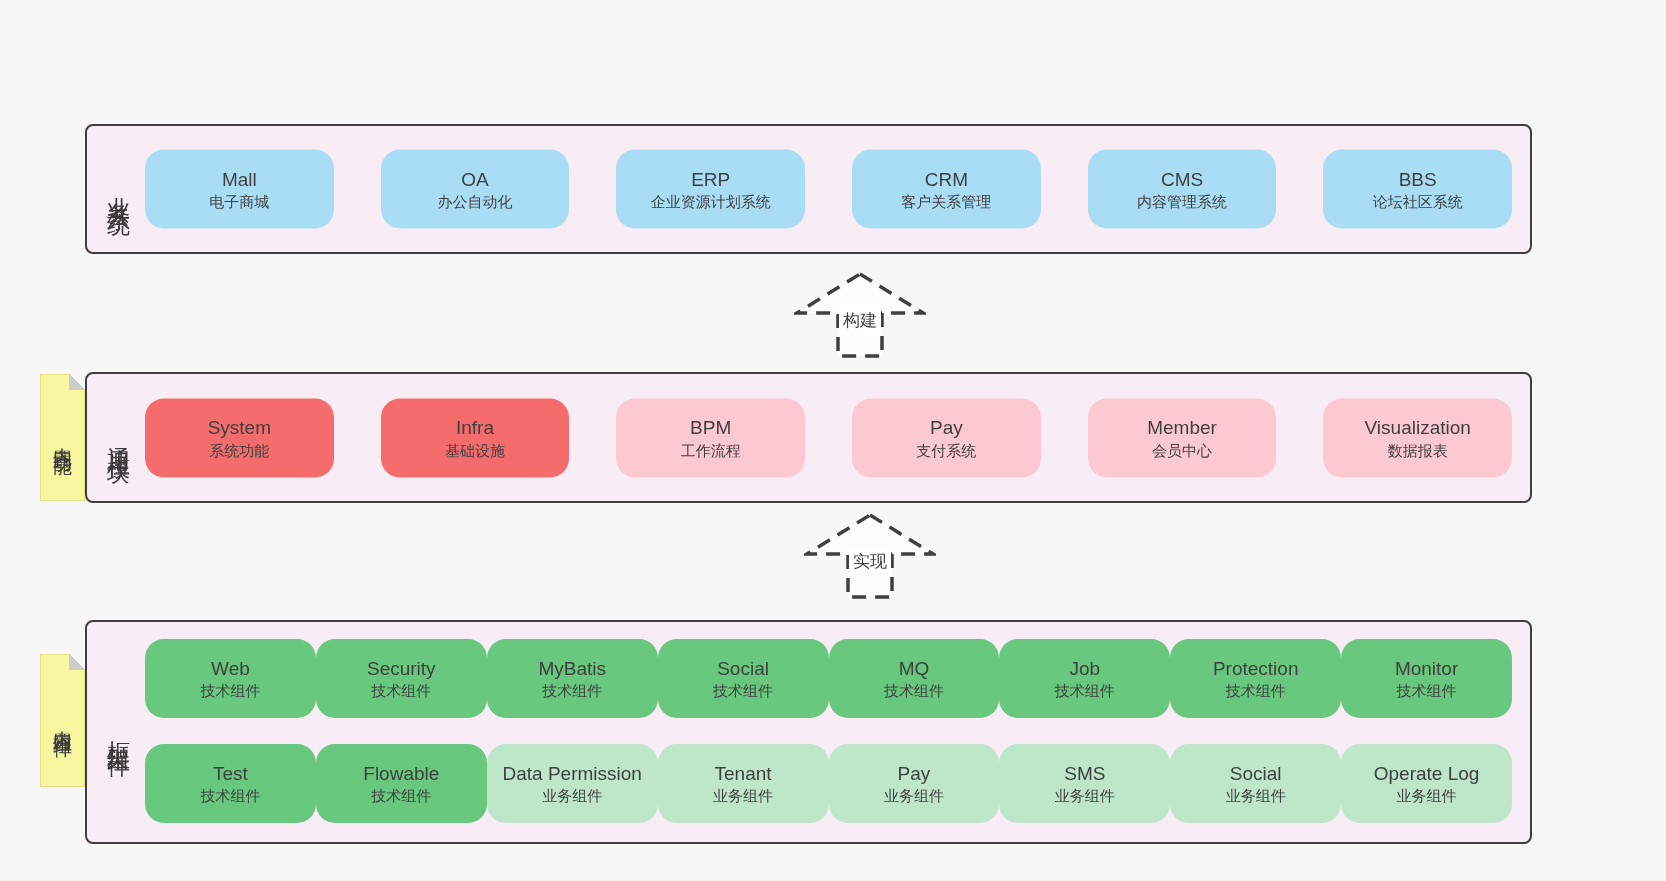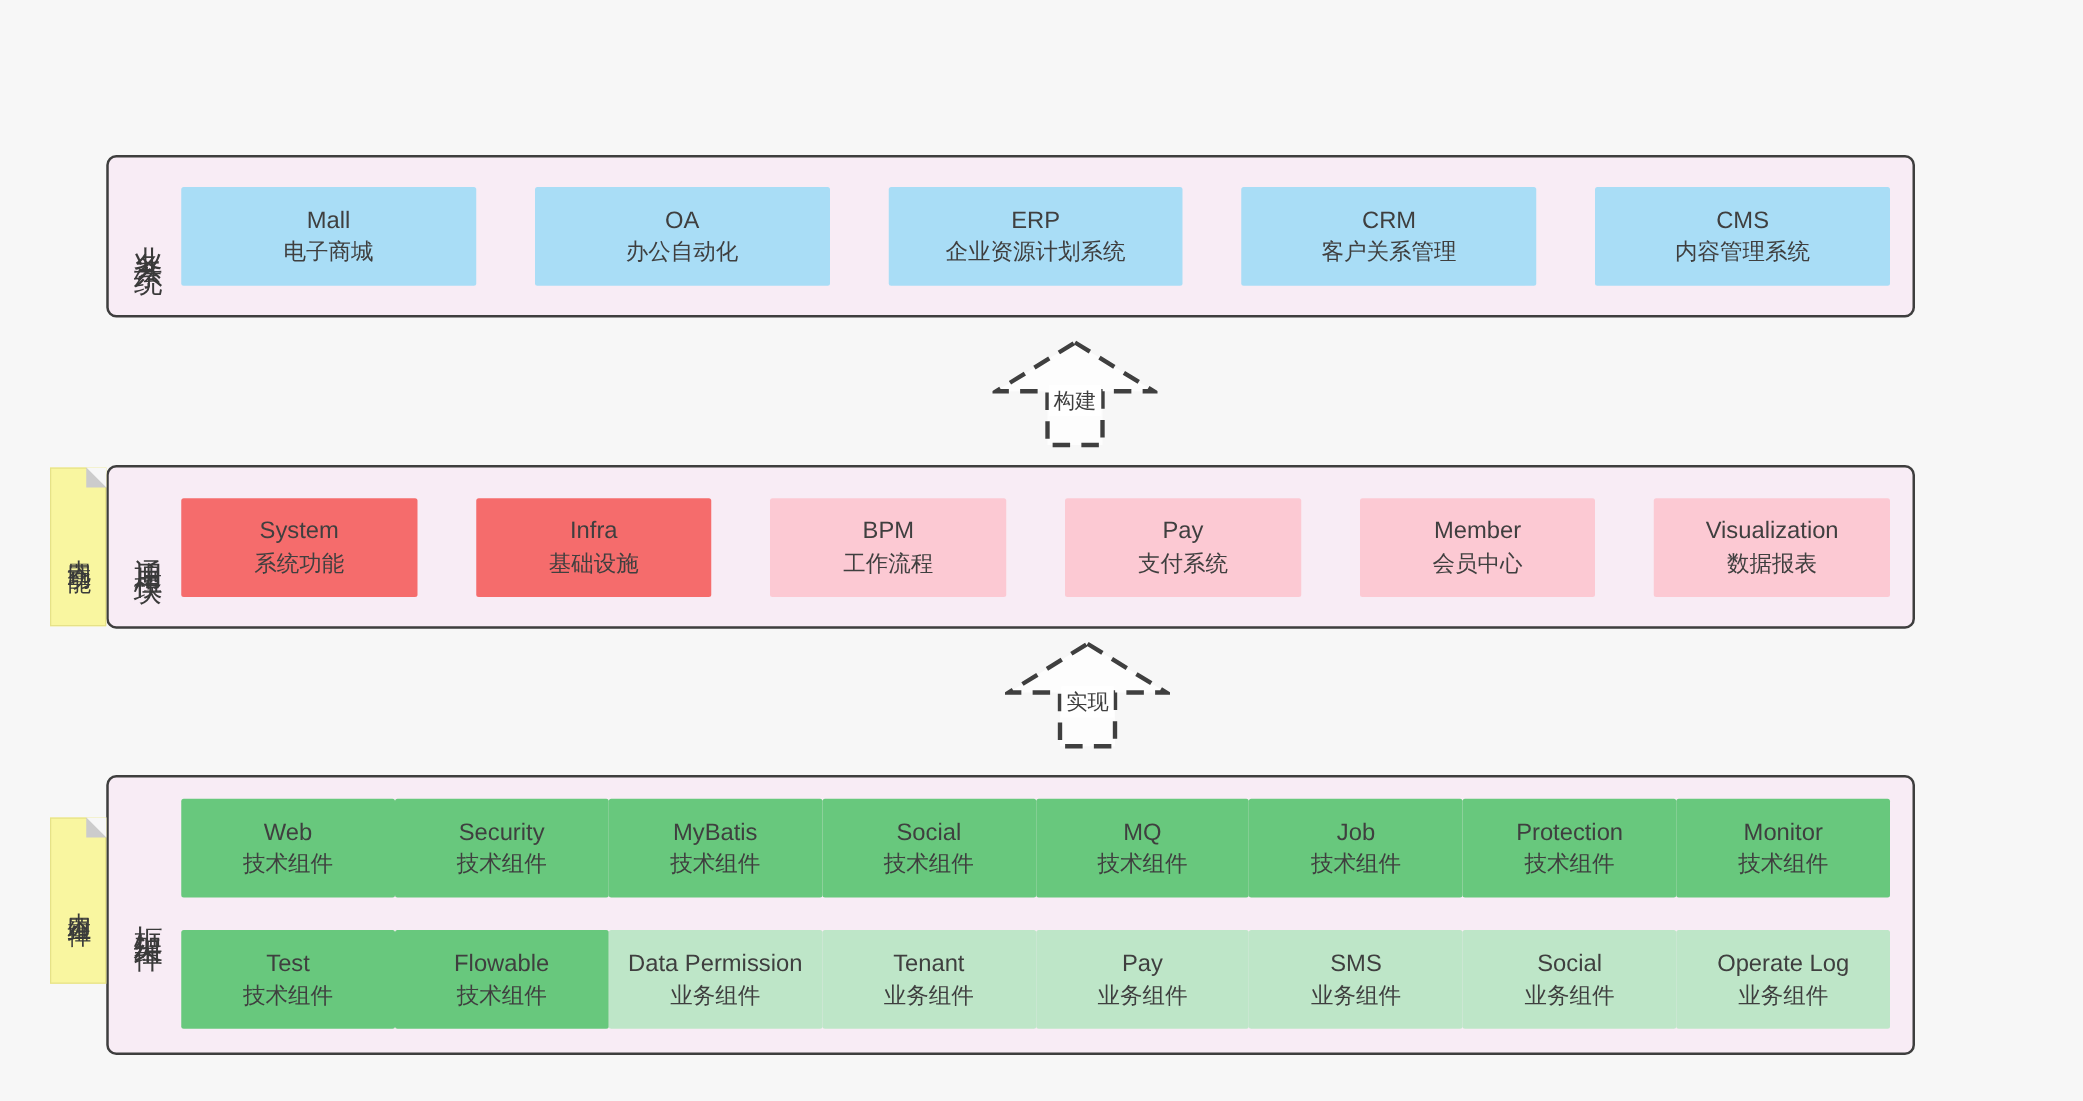--- a/index.html
+++ b/index.html
@@ -46,30 +46,30 @@
   .rows {
     position:absolute;
     left:58px; right:18px; top:17px;
   }
   .row { display:flex; margin-bottom:26px; }
   .row-bottom { margin-bottom:16px; }
 
   .box {
     flex:1;
     height:79px;
-    border-radius:2px;
+    border-radius:19px;
     display:flex; flex-direction:column;
     align-items:center; justify-content:center;
     text-align:center;
     line-height:1.35;
     padding:2px 8px;
     box-sizing:border-box;
   }
   .box .t { font-size:19px; }
-  .box .s { font-size:18px; }
+  .box .s { font-size:15px; }
 
   .blue   { background:#a9ddf6; }
   .red    { background:#f56c6c; }
   .pink   { background:#fcc9d3; }
   .green  { background:#68c87d; }
   .lgreen { background:#bee6c8; }
 
   .note {
     position:absolute;
     left:40px; width:45px;
@@ -130,20 +130,24 @@
         <span class="s">企业资源计划系统</span>
       </div>
       <div class="box blue">
         <span class="t">CRM</span>
         <span class="s">客户关系管理</span>
       </div>
       <div class="box blue">
         <span class="t">CMS</span>
         <span class="s">内容管理系统</span>
       </div>
+      <div class="box blue">
+        <span class="t">BBS</span>
+        <span class="s">论坛社区系统</span>
+      </div>
     </div>
   </div>
 
   <div class="arrow" id="arrow-build">
     <svg width="132" height="88" viewBox="0 0 132 88">
       <polygon points="66,3 129,42 88,42 88,85 44,85 44,42 3,42" fill="#fdfdfd" stroke="#3f3f3f" stroke-width="3.5" stroke-dasharray="14 9"></polygon>
     </svg>
     <span class="arrow-label">构建</span>
   </div>
 

